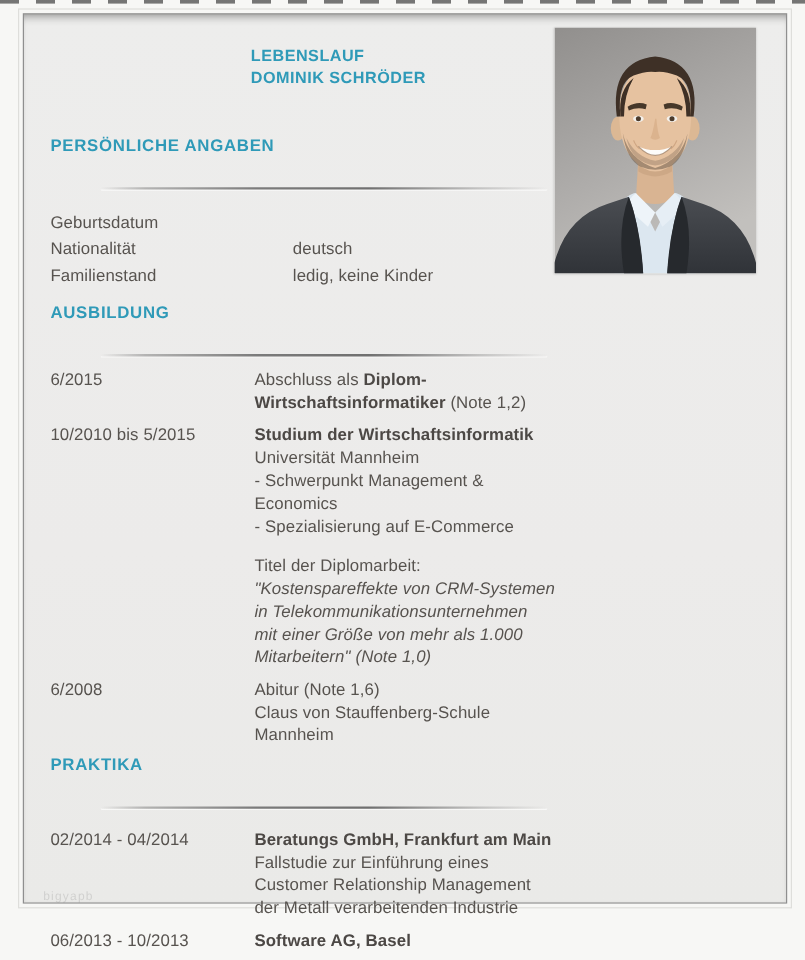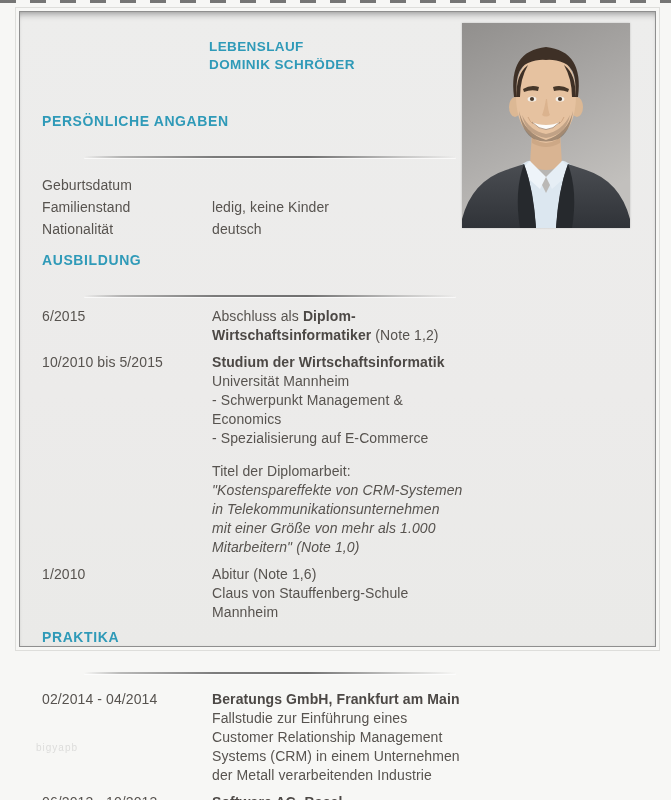--- a/index.html
+++ b/index.html
@@ -9,21 +9,21 @@
     background:#f7f7f5;
     position:relative;
     color:var(--text,#57534f);
   }
   .top-dashes{
     position:absolute; left:0; top:0; width:671px; height:3px;
     background:repeating-linear-gradient(90deg,#4a4a4a 0 16px,rgba(0,0,0,0) 16px 30px);
     opacity:.75;
   }
   .page{
-    position:absolute; left:19px; top:11px; width:637px; height:636px;
+    position:absolute; left:19px; top:11px; width:637px; height:742px;
     background:linear-gradient(180deg,#ededec 0%,#ecebea 60%,#eaeae8 100%);
     border:1px solid #8f8f8f;
     outline:1px solid #dededb; outline-offset:3px;
     box-shadow:inset 0 7px 7px -5px rgba(0,0,0,.35), inset 0 0 3px rgba(0,0,0,.05);
   }
   .title-block{ position:absolute; left:189px; top:26px; line-height:18px; }
   .title-block div{
     color:var(--accent,#2f9ab8); font-weight:bold; font-size:13.5px; letter-spacing:.4px;
   }
   .photo{
@@ -41,21 +41,21 @@
     height:2px; width:372px; margin-left:42px; margin-top:26px;
     border-radius:2px;
     background:linear-gradient(90deg,rgba(110,110,110,0) 0%,rgba(110,110,110,.45) 10%,
       rgba(95,95,95,.8) 35%,rgba(90,90,90,.85) 60%,rgba(120,120,120,.35) 85%,rgba(120,120,120,0) 100%);
     box-shadow:0 1px 0 rgba(255,255,255,.65);
   }
   .rows{ margin-top:16px; font-size:14px; line-height:19px; letter-spacing:.1px; }
   .sec1 .rows{ line-height:22px; }
   .sec2 .rows{ margin-top:10px; }
   .row{ display:flex; margin-bottom:8px; }
-  .sec1 .row{ margin-bottom:0; }
+  .sec1 .row{ margin-bottom:0;gap:32px; }
   .row-label{ width:170px; flex:0 0 170px; }
   .row-content{ width:270px; }
   .line{ white-space:nowrap; }
   .line.blank{ height:14px; }
   .line .b{ font-weight:bold; color:#4c4845; }
   .line .i{ font-style:italic; }
   .watermark{
     position:absolute; left:16px; top:730px; font-size:10px;
     color:rgba(60,60,60,.14); letter-spacing:1px;
   }
@@ -128,29 +128,29 @@
   </div>
 
   <section class="sec sec1">
     <h2 class="sec-title">PERSÖNLICHE ANGABEN</h2>
     <div class="divider"></div>
     <div class="rows">
         <div class="row">
           <div class="row-label">Geburtsdatum</div>
         </div>
         <div class="row">
+          <div class="row-label">Nationalität</div>
+          <div class="row-content">
+            <div class="line"><span>deutsch</span></div>
+          </div>
+        </div>
+        <div class="row">
           <div class="row-label">Familienstand</div>
           <div class="row-content">
             <div class="line"><span>ledig, keine Kinder</span></div>
-          </div>
-        </div>
-        <div class="row">
-          <div class="row-label">Nationalität</div>
-          <div class="row-content">
-            <div class="line"><span>deutsch</span></div>
           </div>
         </div>
       </div>
   </section>
 
   <section class="sec sec2">
     <h2 class="sec-title">AUSBILDUNG</h2>
     <div class="divider"></div>
     <div class="rows">
         <div class="row">
@@ -170,41 +170,40 @@
             <div class="line"><span>- Spezialisierung auf E-Commerce</span></div>
             <div class="line blank"></div>
             <div class="line"><span>Titel der Diplomarbeit:</span></div>
             <div class="line"><span class="i">"Kostenspareffekte von CRM-Systemen</span></div>
             <div class="line"><span class="i">in Telekommunikationsunternehmen</span></div>
             <div class="line"><span class="i">mit einer Größe von mehr als 1.000</span></div>
             <div class="line"><span class="i">Mitarbeitern" (Note 1,0)</span></div>
           </div>
         </div>
         <div class="row">
-          <div class="row-label">1/2010</div>
+          <div class="row-label">6/2008</div>
           <div class="row-content">
             <div class="line"><span>Abitur (Note 1,6)</span></div>
             <div class="line"><span>Claus von Stauffenberg-Schule</span></div>
             <div class="line"><span>Mannheim</span></div>
           </div>
         </div>
       </div>
   </section>
 
   <section class="sec sec3">
     <h2 class="sec-title">PRAKTIKA</h2>
     <div class="divider"></div>
     <div class="rows">
         <div class="row">
           <div class="row-label">02/2014 - 04/2014</div>
           <div class="row-content">
             <div class="line"><span class="b">Beratungs GmbH, Frankfurt am Main</span></div>
             <div class="line"><span>Fallstudie zur Einführung eines</span></div>
             <div class="line"><span>Customer Relationship Management</span></div>
-            <div class="line"><span>Systems (CRM) in einem Unternehmen</span></div>
             <div class="line"><span>der Metall verarbeitenden Industrie</span></div>
           </div>
         </div>
         <div class="row">
           <div class="row-label">06/2013 - 10/2013</div>
           <div class="row-content">
             <div class="line"><span class="b">Software AG, Basel</span></div>
           </div>
         </div>
       </div>

